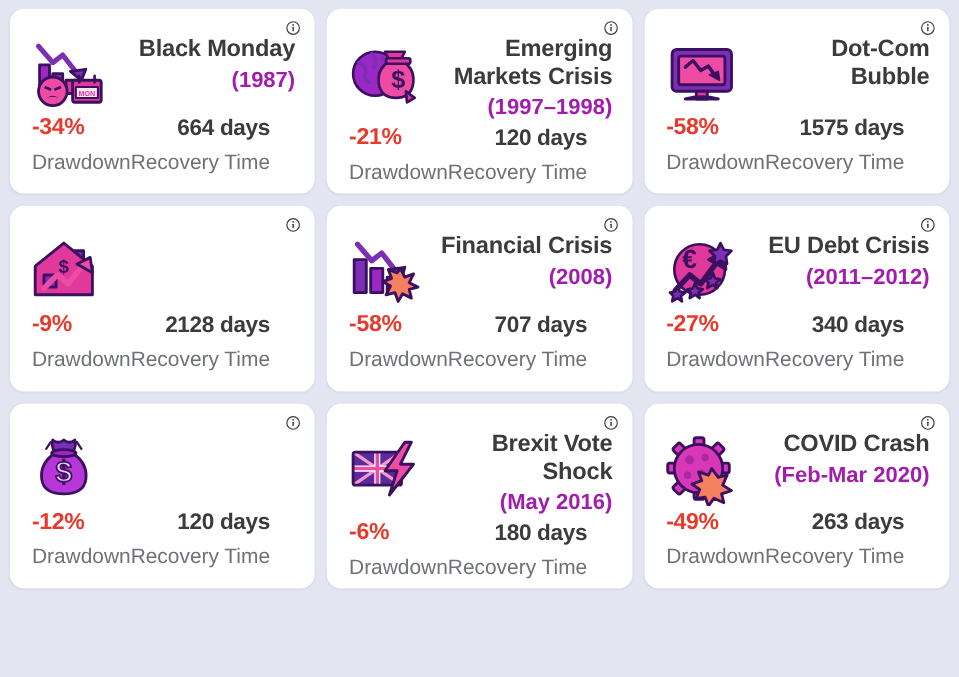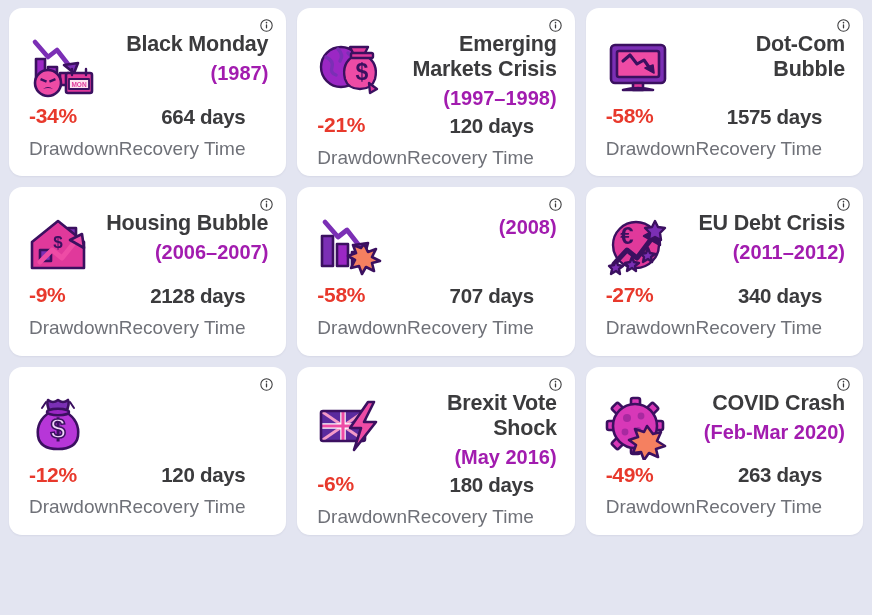--- a/index.html
+++ b/index.html
@@ -256,24 +256,20 @@
           <g stroke="#3b1060" stroke-width="2.6" stroke-linejoin="round" stroke-linecap="round">
             <rect x="42" y="14" width="8" height="16" fill="#7b2fb5"></rect>
             <path d="M6 28 L32 7 L58 28 L58 54 L6 54 z" fill="#e0399b"></path>
             <rect x="14" y="36" width="11" height="11" fill="#7b2fb5"></rect>
             <polyline points="14,48 26,36 36,44 52,24" fill="none" stroke="#ee4ba5" stroke-width="5"></polyline>
             <polygon points="56,20 58,34 44,26" fill="#ee4ba5"></polygon>
           </g>
           <text x="32" y="34" font-family="'Liberation Sans',sans-serif" font-size="17" font-weight="bold" fill="#3b1060" text-anchor="middle">$</text>
         </svg>
       </div>
-      <div class="title-block">
-        <div class="event-title">Housing Bubble</div>
-        <div class="event-period">(2006–2007)</div>
-      </div>
     </div>
     <div class="stats">
       <div class="stat">
         <div class="stat-value-red">-9%</div>
         <div class="stat-label">Drawdown</div>
       </div>
       <div class="stat right">
         <div class="stat-value-dark">2128 days</div>
         <div class="stat-label">Recovery Time</div>
       </div>
@@ -293,20 +289,21 @@
             <rect x="8" y="22" width="11" height="30" fill="#7b2fb5"></rect>
             <rect x="23" y="30" width="11" height="22" fill="#9b27c4"></rect>
             <rect x="38" y="38" width="11" height="14" fill="#9b27c4"></rect>
             <polyline points="11,8 24,23 33,16 47,34" fill="none" stroke="#7b2fb5" stroke-width="4.8"></polyline>
             <polygon points="51,40 40,31 54,29" fill="#7b2fb5"></polygon>
             <polygon points="50,30 54,38 62,35 58,43 66,47 58,49 60,57 52,53 48,60 45,52 37,54 41,46 34,42 42,39 39,31 47,34" fill="#f58060"></polygon>
           </g>
         </svg>
       </div>
       <div class="title-block">
+        <div class="event-title">Financial Crisis</div>
         <div class="event-period">(2008)</div>
       </div>
     </div>
     <div class="stats">
       <div class="stat">
         <div class="stat-value-red">-58%</div>
         <div class="stat-label">Drawdown</div>
       </div>
       <div class="stat right">
         <div class="stat-value-dark">707 days</div>

